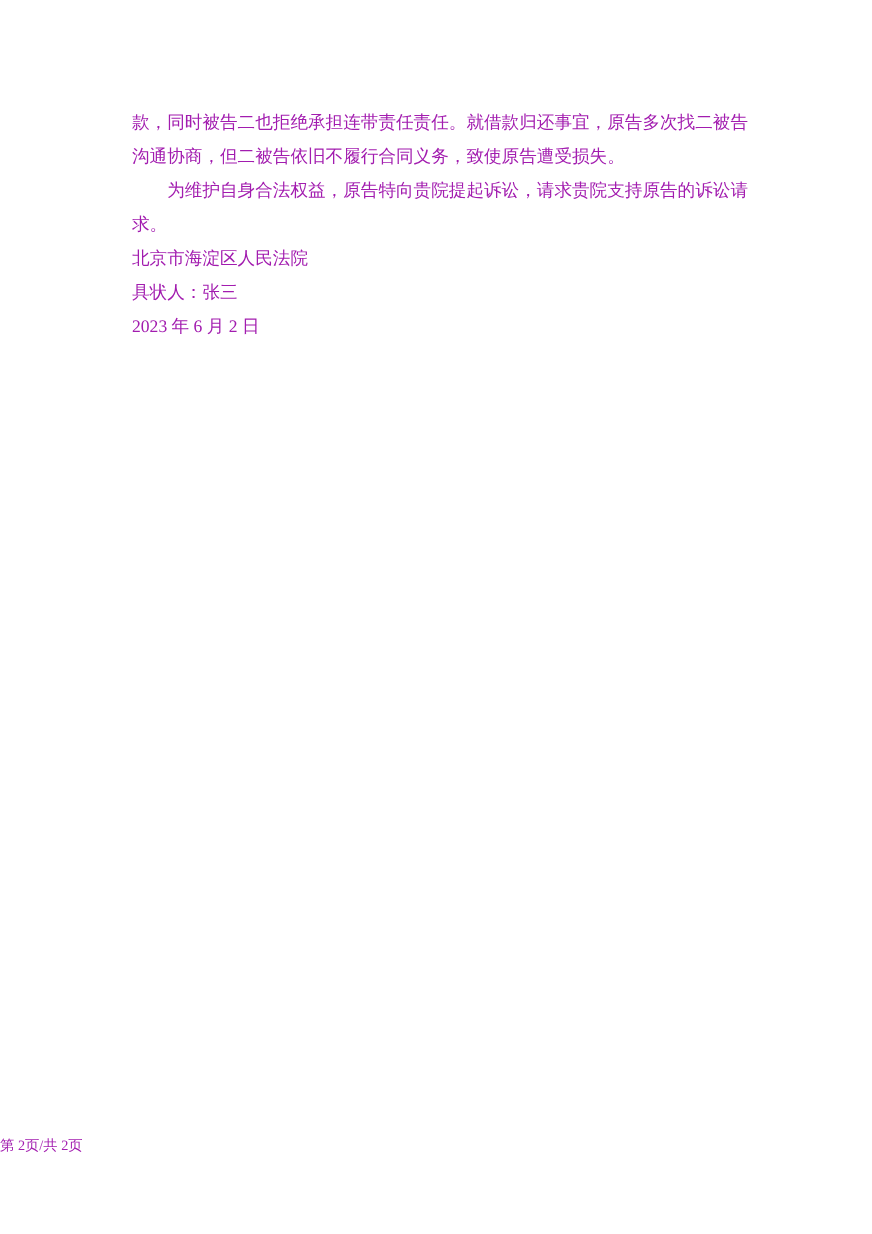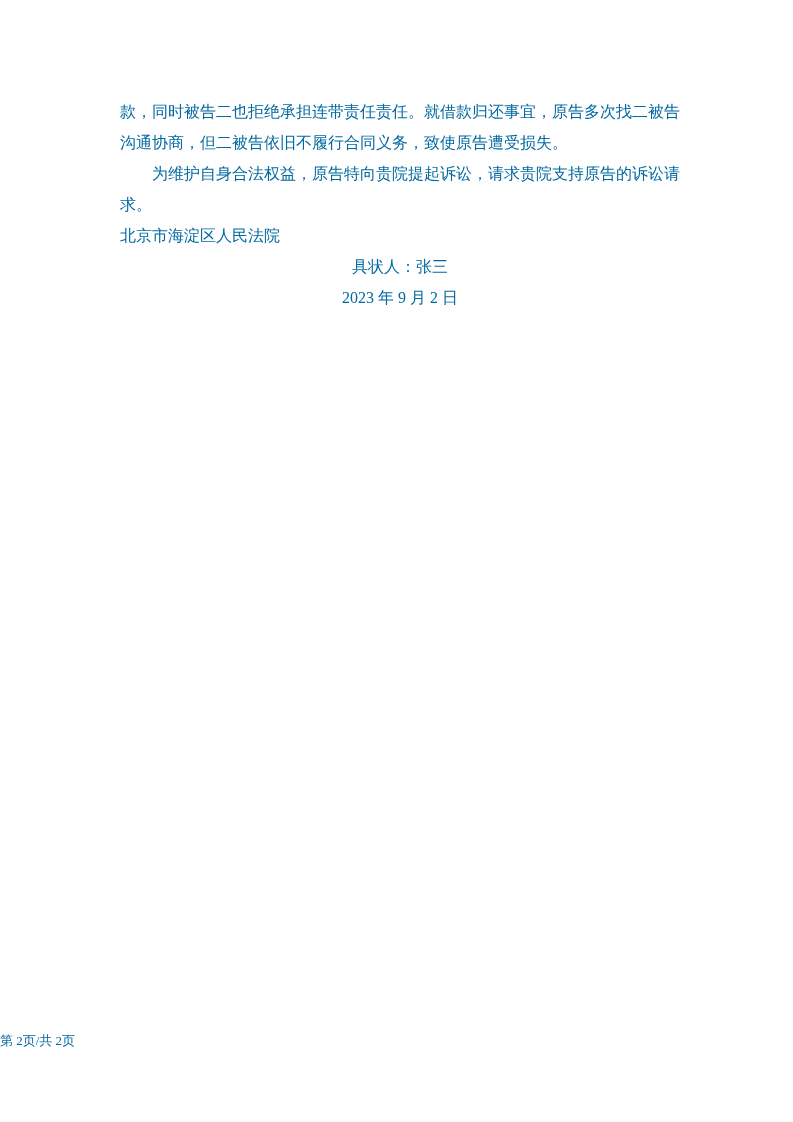--- a/index.html
+++ b/index.html
@@ -7,40 +7,40 @@
     padding: 0;
     background: #ffffff;
   }
   .page {
     position: relative;
     width: 793px;
     height: 1122px;
     background: #ffffff;
     overflow: hidden;
     font-family: "Liberation Serif", "DejaVu Serif", serif;
-    color: #0369a1;
+    color: #a21caf;
   }
   .content {
     position: absolute;
     left: 120px;
     top: 96px;
     width: 560px;
     font-size: 16px;
     line-height: 31px;
     text-align: justify;
   }
   .content p {
     margin: 0;
     padding: 0;
   }
   .indent-2em {
     text-indent: 2em;
   }
   .sig-line {
-    text-align: center;
+    text-align: left;
     padding-left: 346px;
   }
   .footer {
     position: absolute;
     top: 1031px;
     left: 0;
     width: 793px;
     text-align: left;
     font-size: 13px;
     line-height: 20px;
@@ -48,17 +48,17 @@
 </style>
 </head>
 <body>
 
 <div class="page">
   <div class="content">
     <p>款，同时被告二也拒绝承担连带责任责任。就借款归还事宜，原告多次找二被告沟通协商，但二被告依旧不履行合同义务，致使原告遭受损失。</p>
     <p class="indent-2em">为维护自身合法权益，原告特向贵院提起诉讼，请求贵院支持原告的诉讼请求。</p>
     <p>北京市海淀区人民法院</p>
     <p class="sig-line">具状人：张三</p>
-    <p class="sig-line">2023 年 9 月 2 日</p>
+    <p class="sig-line">2023 年 6 月 2 日</p>
   </div>
 
   <div class="footer">第 2页/共 2页</div>
 </div>
 
 </body></html>

